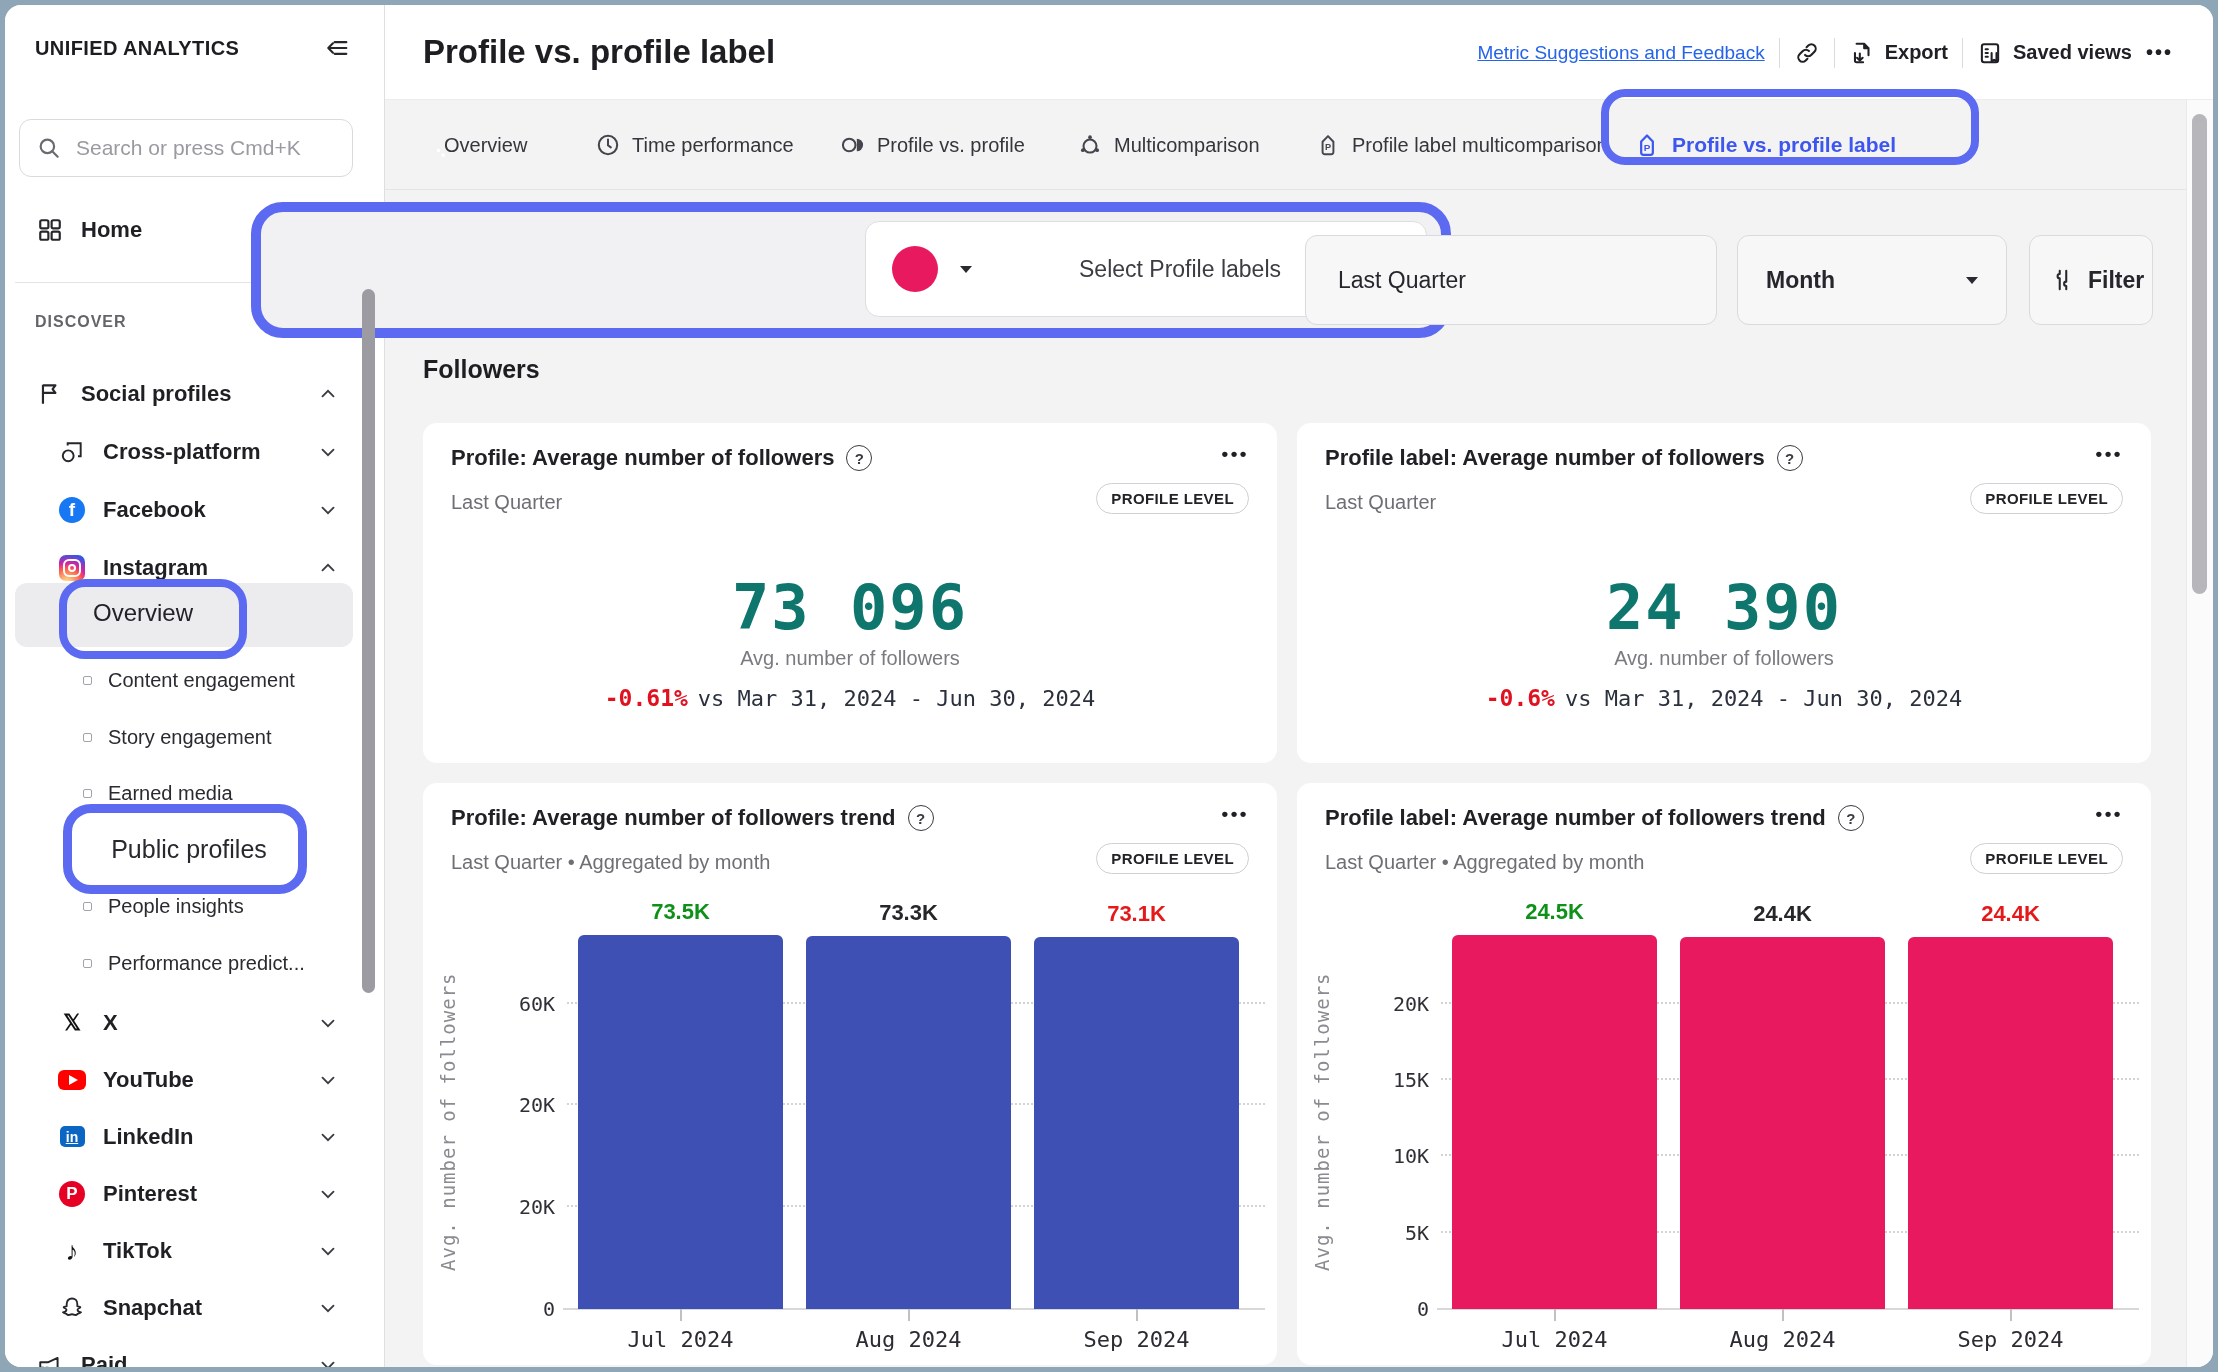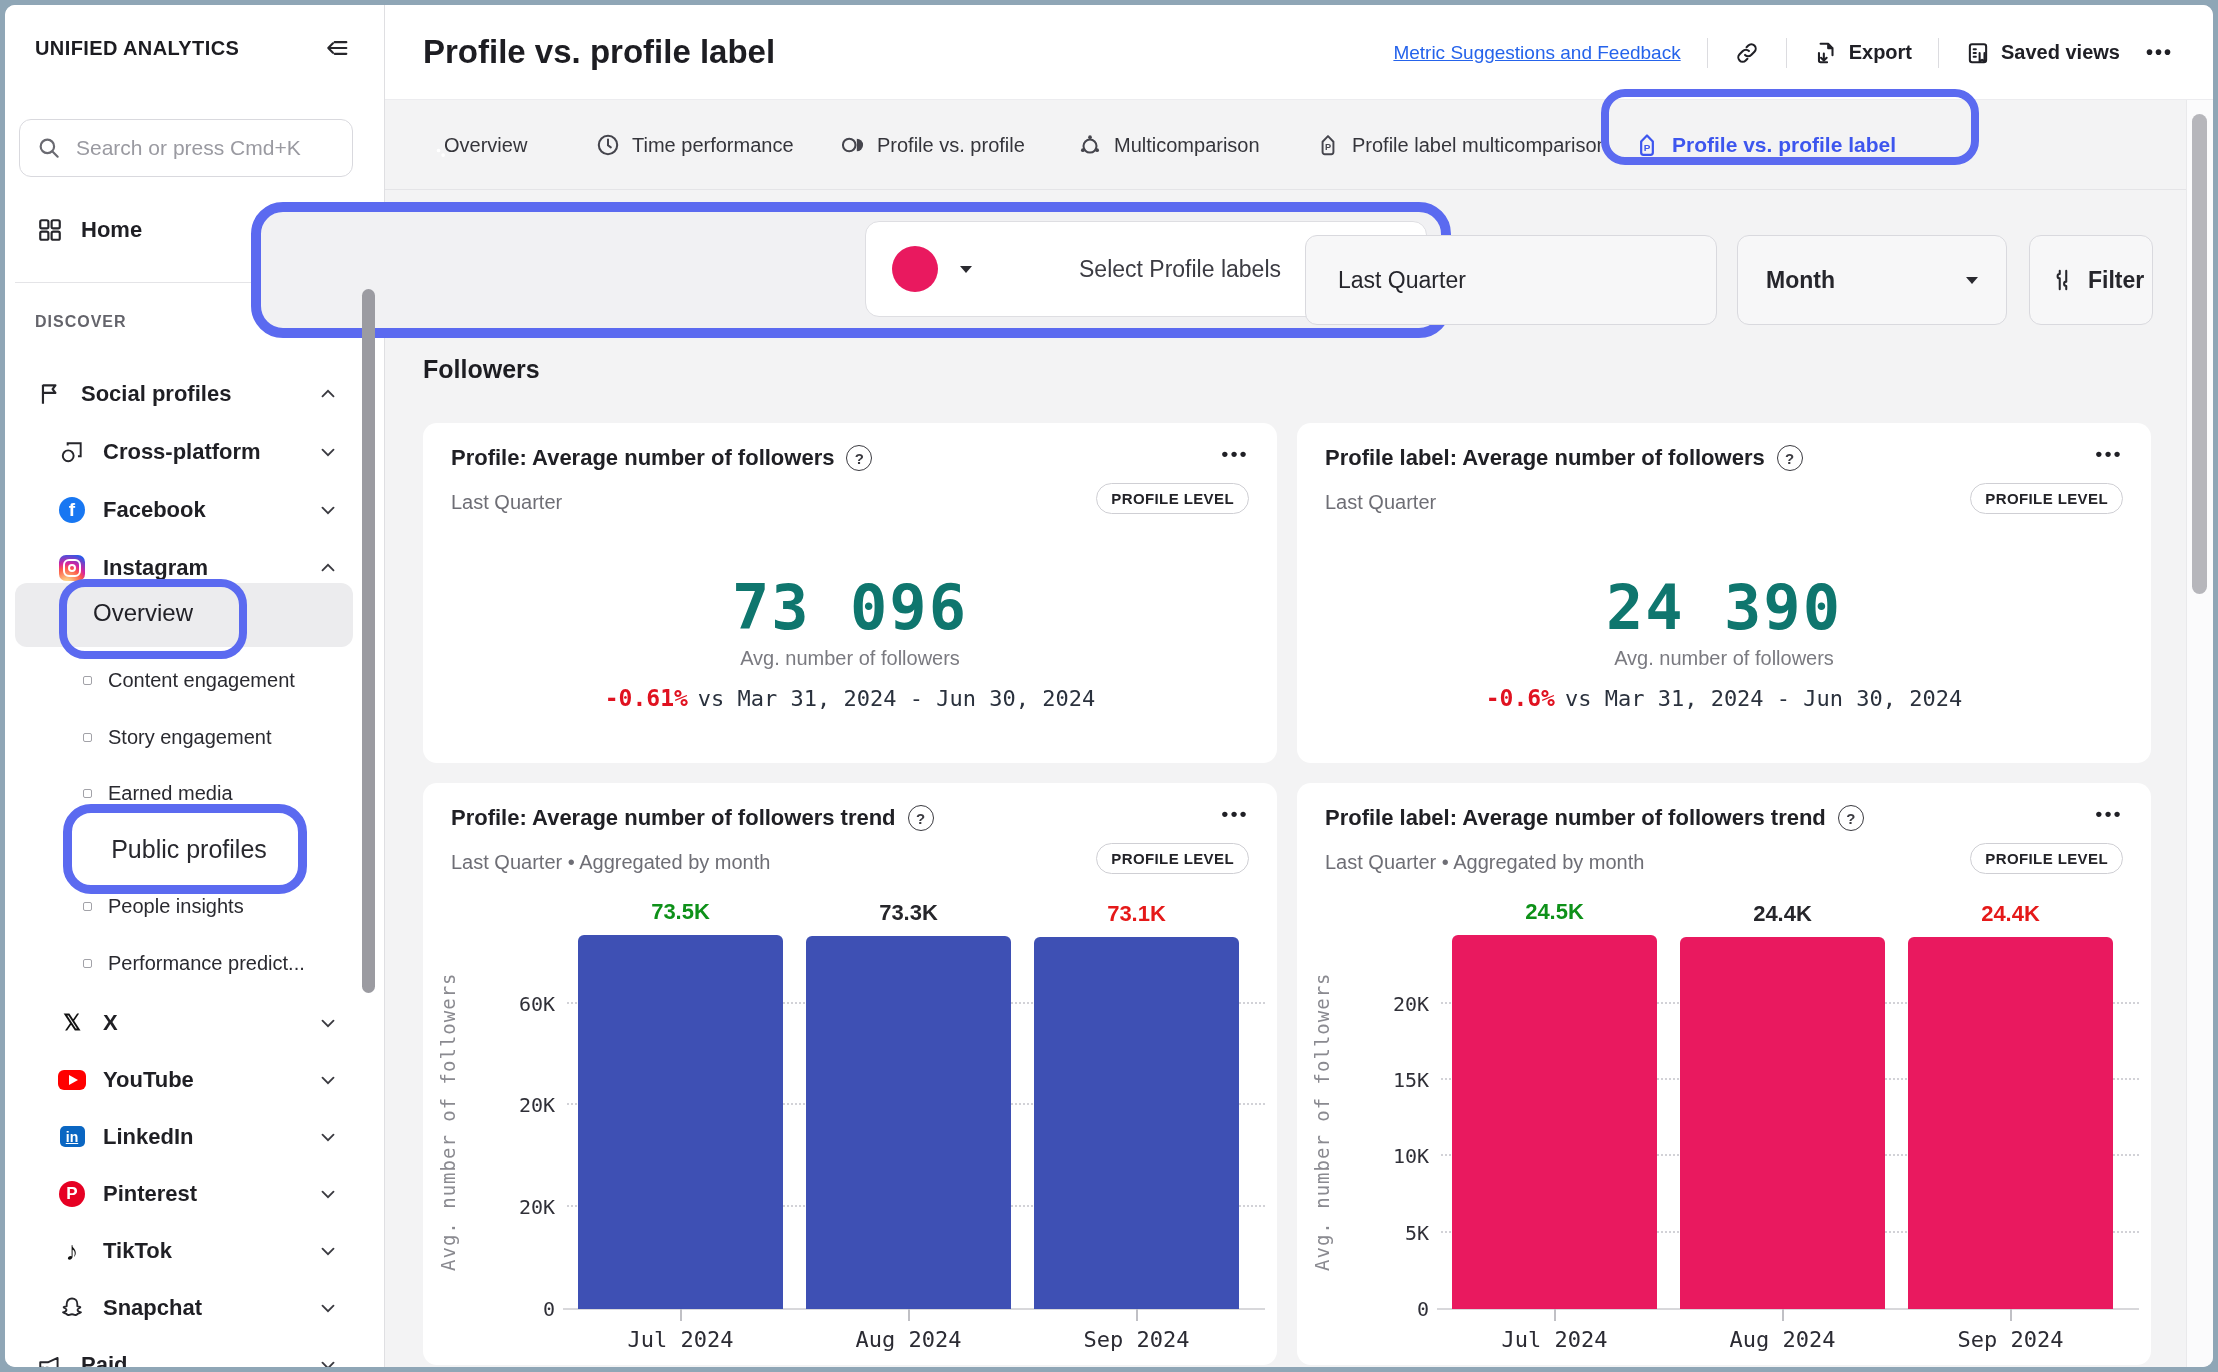--- a/index.html
+++ b/index.html
@@ -1,18 +1,18 @@
 <!DOCTYPE html>
 <html><head>
 <meta charset="utf-8">
 <style>
   html,body{margin:0;padding:0;background:#8fa6b6;width:2218px;height:1372px;
     font-family:"Liberation Sans",sans-serif;-webkit-font-smoothing:antialiased;}
   *{box-sizing:border-box;}
-  .window{position:absolute;inset:5px;background:#f3f3f4;border-radius:10px;overflow:hidden;}
+  .window{position:absolute;inset:5px;background:#f3f3f4;border-radius:16px;overflow:hidden;}
 
   
   .sidebar{position:absolute;left:0;top:0;width:380px;height:100%;background:#fff;
     border-right:1px solid #dfdfe2;z-index:1;}
   .brand{position:absolute;left:30px;top:32px;font-size:20px;font-weight:700;color:#1c1c21;letter-spacing:.4px;}
   .collapse{position:absolute;right:32px;top:28px;width:30px;height:30px;display:flex;align-items:center;justify-content:center;}
   .searchbox{position:absolute;left:14px;top:114px;width:334px;height:58px;background:#fff;
     border:1.5px solid #d9d9de;border-radius:12px;display:flex;align-items:center;padding:0 16px;gap:14px;}
   .searchbox .ph{color:#9a9aa1;font-size:21px;}
   .srow{position:absolute;left:0;width:380px;height:57px;display:flex;align-items:center;}
@@ -48,21 +48,21 @@
     display:flex;align-items:center;justify-content:center;text-decoration:underline;}
   .pinic{width:26px;height:26px;border-radius:50%;background:#e60023;color:#fff;font-weight:700;font-size:17px;
     display:flex;align-items:center;justify-content:center;}
   .xic{font-size:22px;font-weight:700;color:#111;}
   .ttic{font-size:26px;font-weight:700;color:#111;line-height:1;}
 
   
   .main{position:absolute;left:380px;top:0;right:0;bottom:0;z-index:1;}
   .mheader{position:absolute;left:0;right:0;top:0;height:95px;background:#fff;border-bottom:1px solid #ececef;}
   .ptitle{position:absolute;left:38px;top:28px;font-size:33px;font-weight:700;color:#1d1d22;}
-  .hright{position:absolute;right:40px;top:0;height:95px;display:flex;align-items:center;gap:26px;}
+  .hright{position:absolute;right:40px;top:0;height:95px;display:flex;align-items:center;gap:14px;}
   .hlink{color:#2563eb;font-size:19px;text-decoration:underline;cursor:pointer;white-space:nowrap;}
   .vsep{width:1px;height:30px;background:#dcdce0;}
   .hbtn{display:flex;align-items:center;gap:10px;font-size:20px;font-weight:700;color:#202026;cursor:pointer;}
   .hmore{font-size:20px;font-weight:700;letter-spacing:2px;color:#202026;cursor:pointer;}
 
   .tabsrow{position:absolute;left:0;right:0;top:95px;height:90px;background:#f3f3f4;border-bottom:1px solid #e4e4e7;}
   .tab{position:absolute;top:0;height:90px;display:flex;align-items:center;gap:11px;cursor:pointer;}
   .tab .tl{font-size:20px;color:#35353b;white-space:nowrap;}
   .tab5 .tl{max-width:252px;overflow:hidden;}
   .tab-active .tl{color:#3d56ee;font-weight:700;font-size:21px;}

